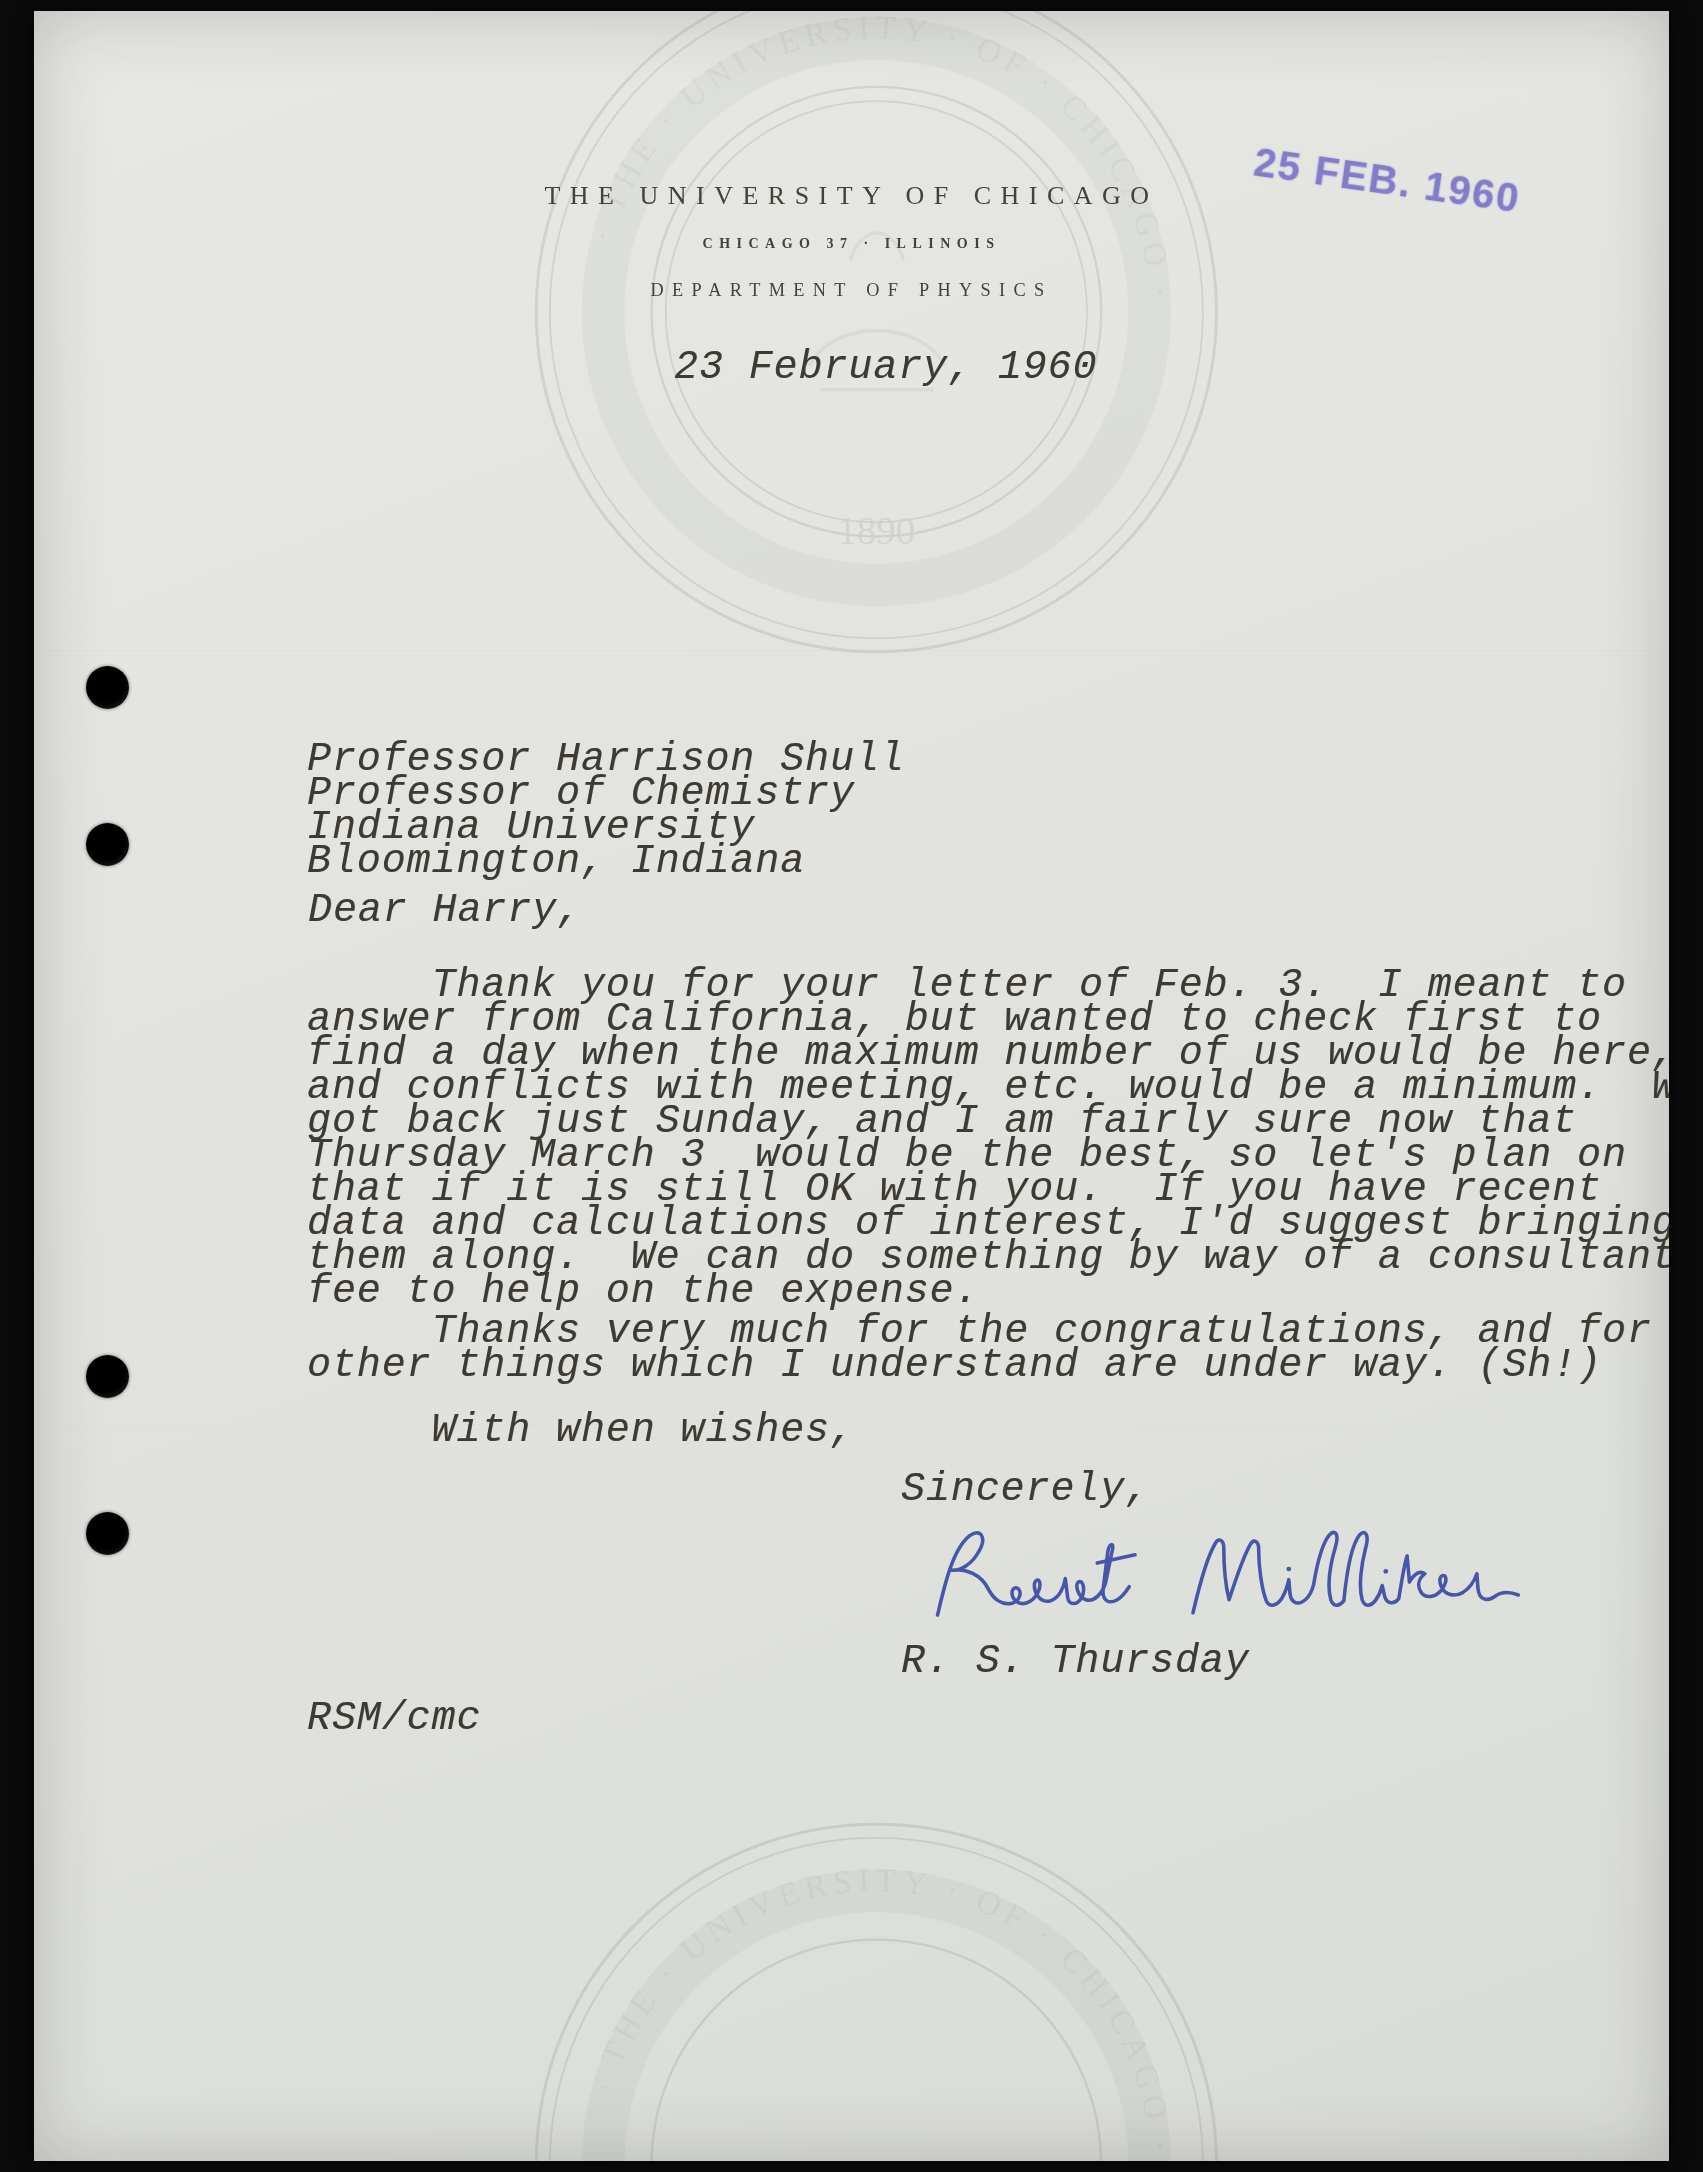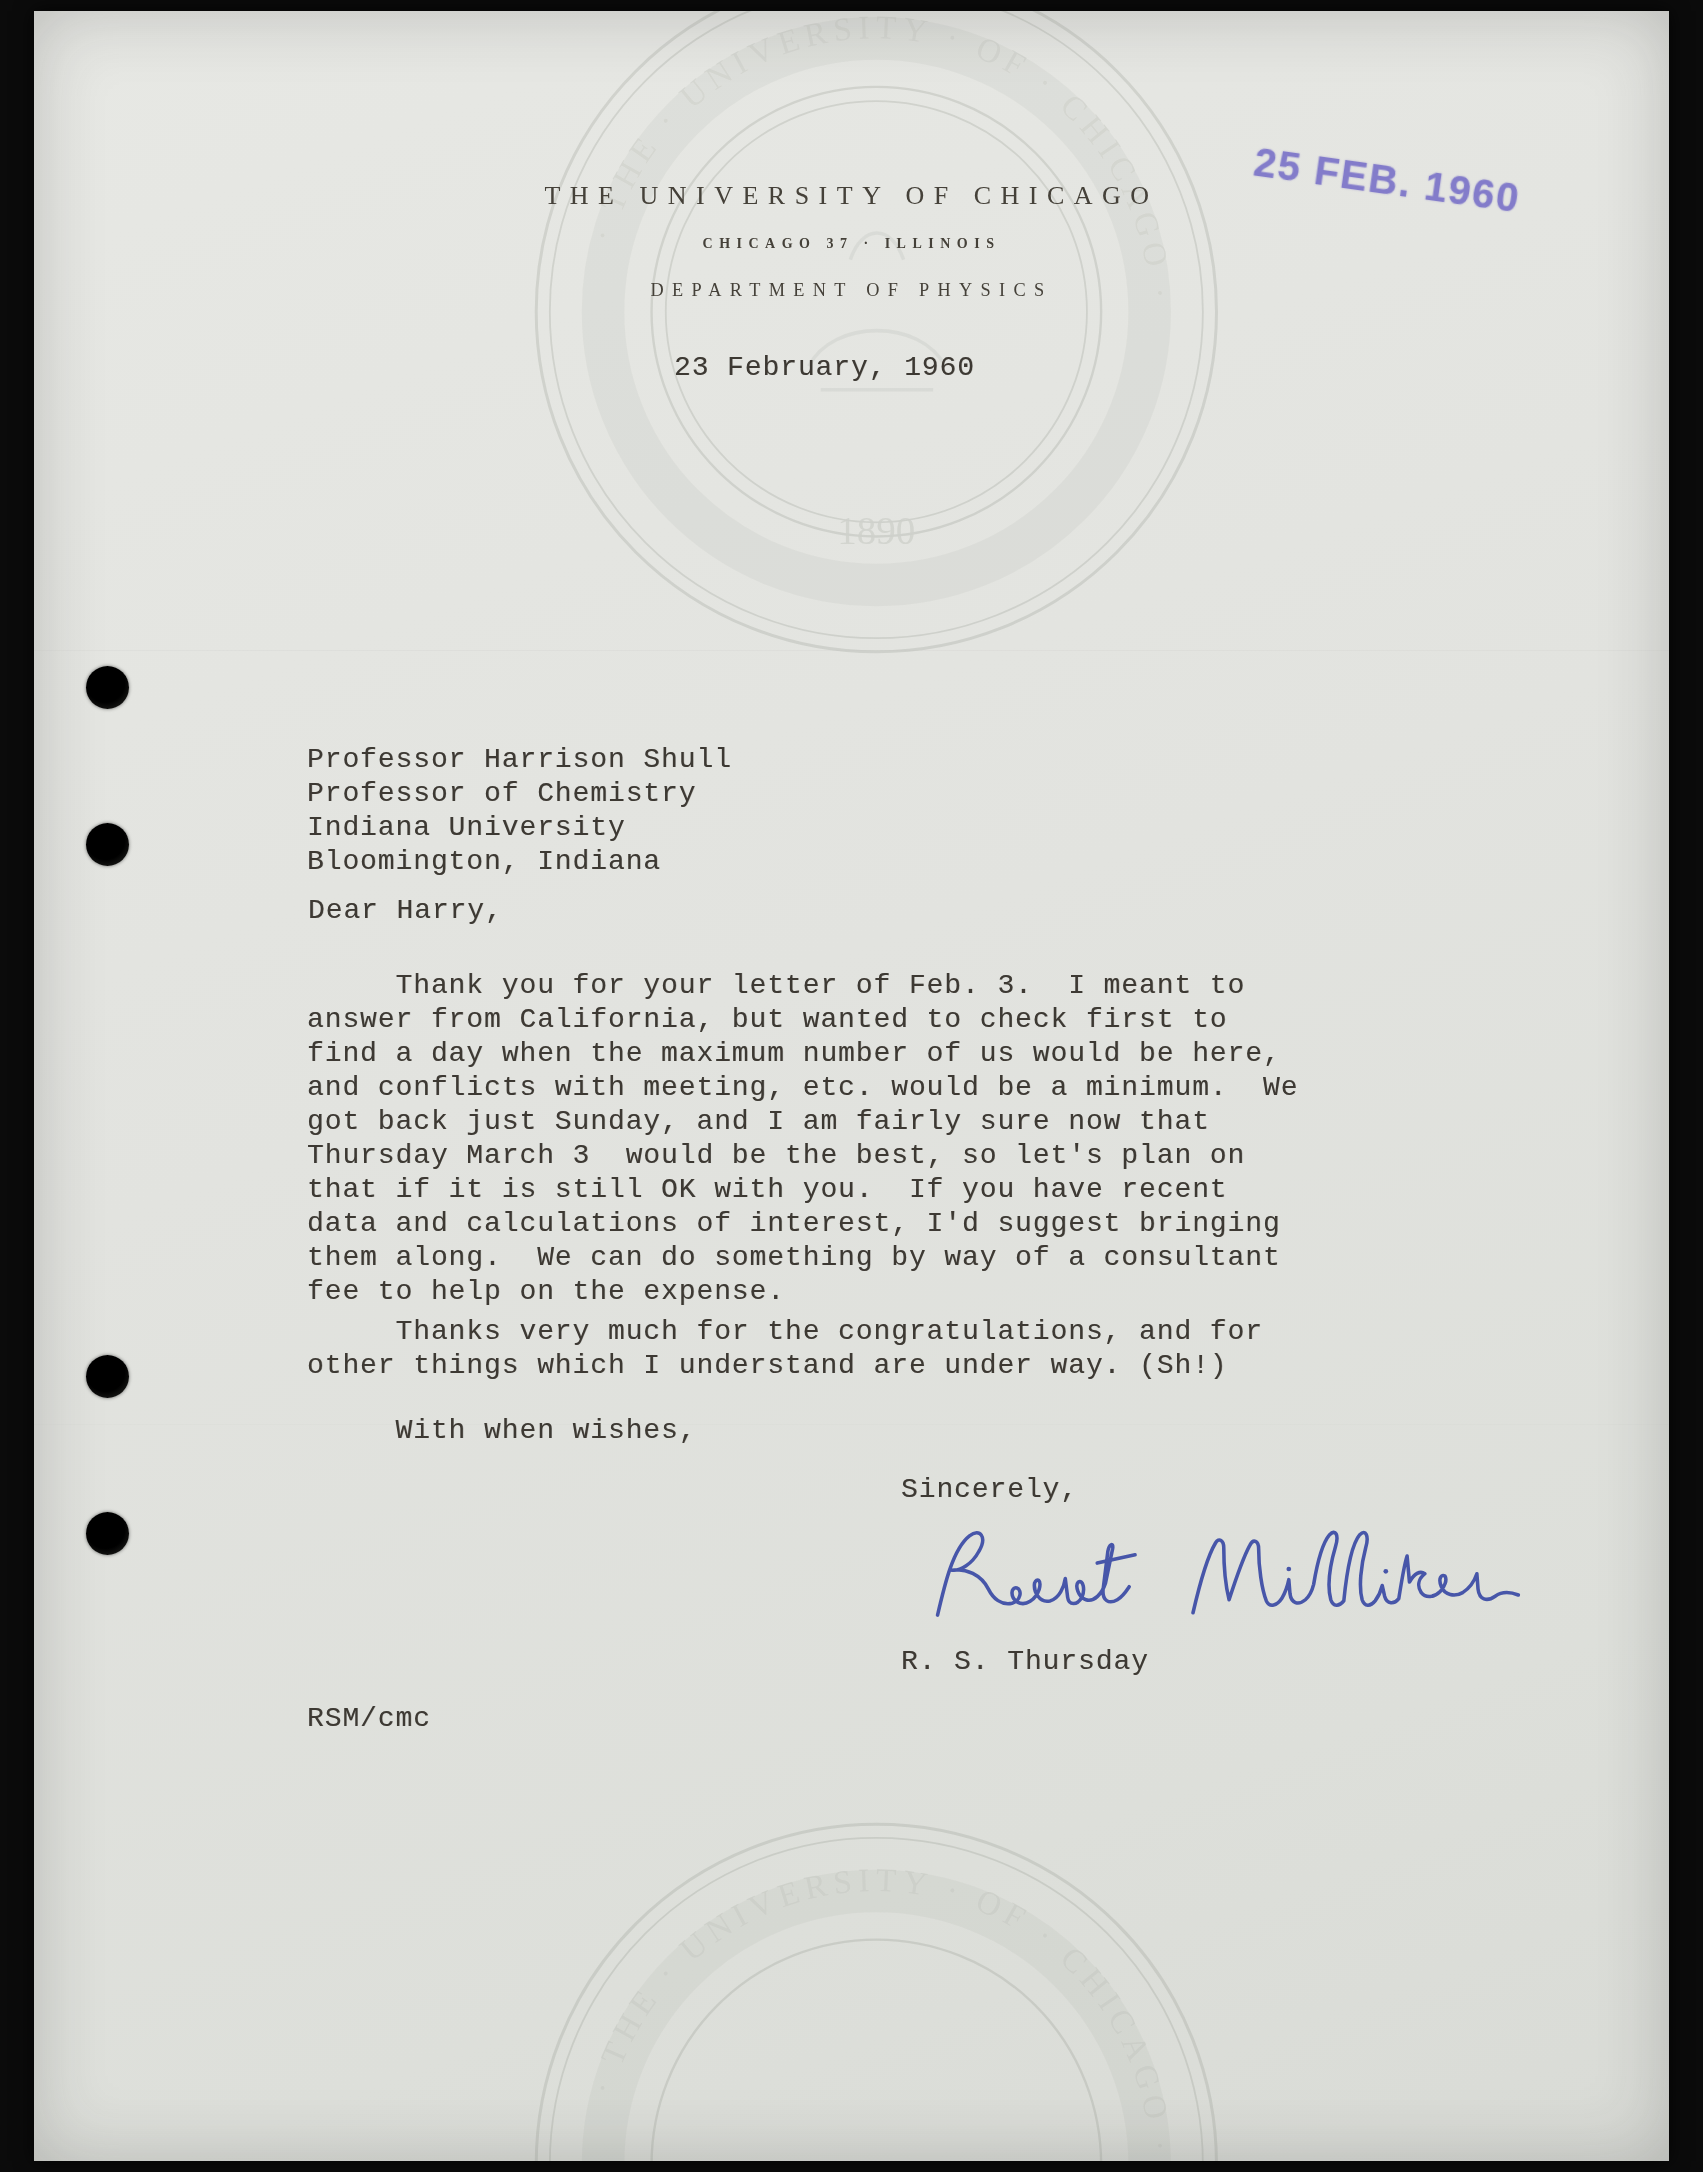--- a/index.html
+++ b/index.html
@@ -13,24 +13,25 @@
   .paper {
     position: absolute; left: 34px; top: 10.6px;
     width: 1635px; height: 2150px;
     background: linear-gradient(160deg, #e7e8e4 0%, #e2e3df 45%, #dddfda 80%, #d9dbd6 100%);
     box-shadow: inset 0 0 71px rgba(40,42,40,0.22), 0 0 18px rgba(0,0,0,0.8);
     overflow: hidden;
   }
   .typewriter {
     position: absolute;
     font-family: "Liberation Mono", "DejaVu Sans Mono", monospace;
-    font-size: 28px; line-height: 34px; letter-spacing: 0.9px;
+    font-size: 40px; line-height: 34px; letter-spacing: 0.9px;
     color: #3d3933;
     white-space: pre;
     text-shadow: 0.4px 0.4px 0 rgba(61,57,51,0.35);
+    font-style: italic;
   }
   .letterhead {
     position: absolute; left: 0; width: 100%;
     text-align: center;
     font-family: "Liberation Serif", "DejaVu Serif", serif;
     color: #454139;
   }
   .lh-university { top: 170px; font-size: 26px; letter-spacing: 9.5px; }
   .lh-address    { top: 225px; font-size: 14px; letter-spacing: 6.5px; font-weight: bold; }
   .lh-dept       { top: 269px; font-size: 18.3px; letter-spacing: 8.3px; }

